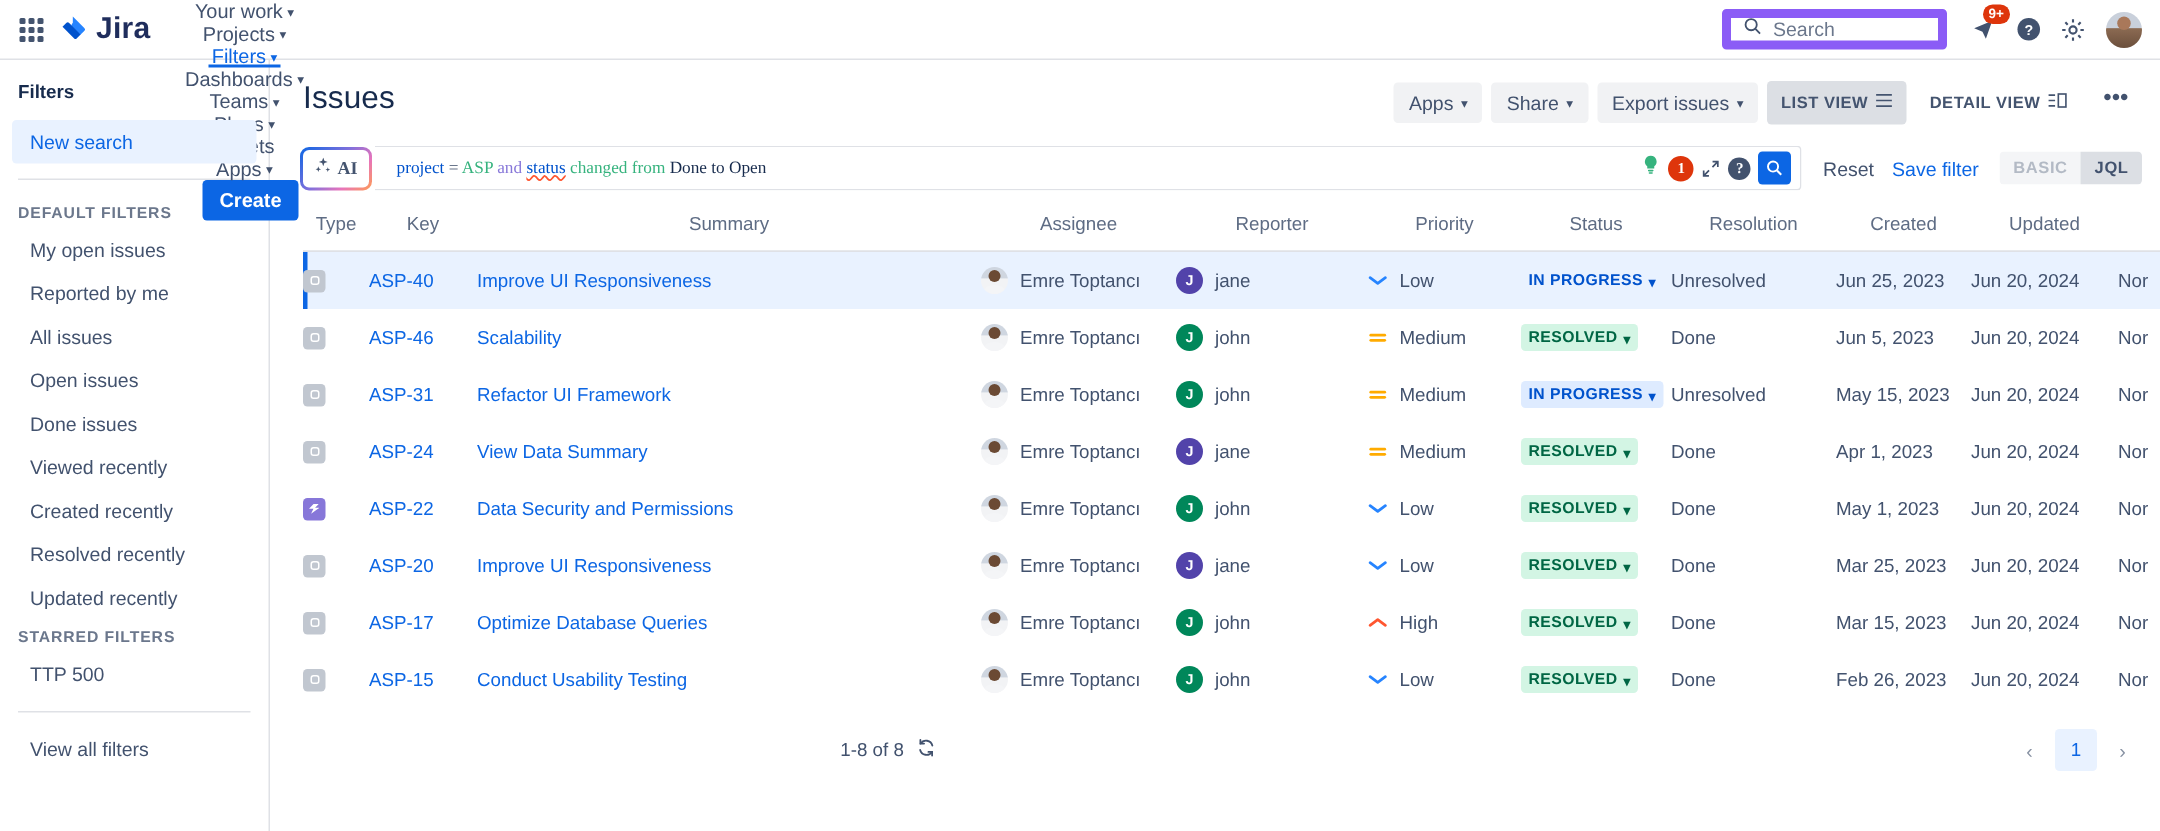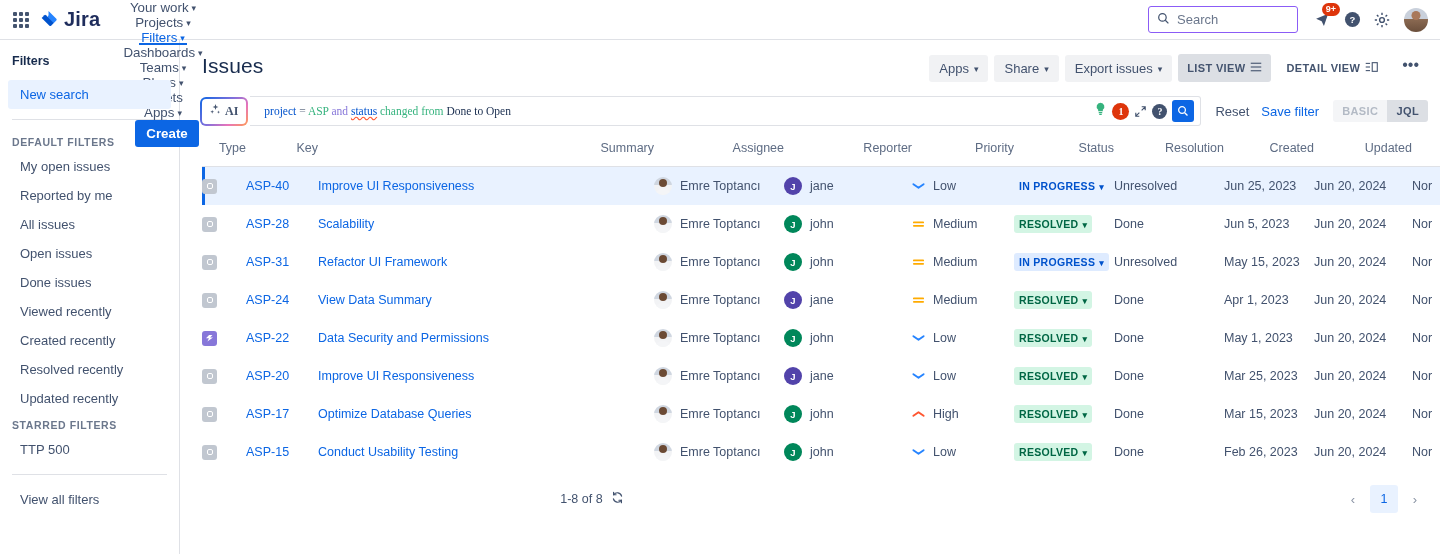--- a/index.html
+++ b/index.html
@@ -45,21 +45,21 @@
   .caret { font-size: 9px; line-height: 1; position: relative; top: 1px; }
   .create-btn {
     background: #0c66e4; color: #fff; font-size: 13.3px; font-weight: 600;
     border: none; border-radius: 3px; padding: 6px 11px; cursor: pointer;
     margin-left: 8px;
   }
 
   .nav-right { margin-left: auto; display: flex; align-items: center; gap: 2px; }
   .searchbox {
     display: flex; align-items: center; gap: 7px;
-    width: 150px; height: 27px; border: 1px solid #8b5cf6; border-radius: 3px;
+    width: 150px; height: 27px; border: 6px solid #8b5cf6; border-radius: 3px;
     padding: 0 8px; background: #fff; cursor: text; margin-right: 8px;
   }
   .searchbox .ph { font-size: 13px; color: #6b778c; }
   .icon-btn {
     width: 28px; height: 28px; border-radius: 50%;
     display: flex; align-items: center; justify-content: center;
     cursor: pointer; position: relative; color: #42526e;
   }
   .badge {
     position: absolute; top: -3px; right: -4px;
@@ -178,21 +178,21 @@
   .mode-seg span {
     font-size: 11px; font-weight: 700; letter-spacing: .4px; padding: 5px 9px; cursor: pointer;
     color: #b3bac5; background: #f4f5f7;
   }
   .mode-seg span.on { color: #42526e; background: #dcdfe4; }
 
   
   .table-scroll { margin-top: 14px; overflow: hidden; position: relative; }
   table.issues { border-collapse: collapse; width: 1310px; table-layout: fixed; }
   table.issues th {
-    text-align: right; font-size: 12.5px; font-weight: 500; color: #5e6c84;
+    text-align: center; font-size: 12.5px; font-weight: 500; color: #5e6c84;
     padding: 0 0 10px 0; white-space: nowrap;
   }
   table.issues thead tr { border-bottom: 1px solid #dfe1e6; }
   table.issues td {
     font-size: 12.5px; color: #42526e; padding: 10px 0; white-space: nowrap;
     overflow: hidden; vertical-align: middle;
   }
   tr.issue-row { cursor: pointer; }
   tr.issue-row.sel td { background: #e9f2ff; }
   tr.issue-row.sel td:first-child { box-shadow: inset 3px 0 0 #0c66e4; }
@@ -551,21 +551,21 @@
             <td>Jun 20, 2024</td>
             <td>Nor</td>
           </tr>
 
           <tr class="issue-row">
             <td>
                 <span class="type-ic">
                   <span class="dot"></span>
                 </span>
               </td>
-            <td><a class="key-link" href="#">ASP-28</a></td>
+            <td><a class="key-link" href="#">ASP-46</a></td>
             <td><a class="sum-link" href="#">Scalability</a></td>
             <td>
                 <span class="user-cell">
                   <span class="photo-av"></span>
                   <span>Emre Toptancı</span>
                 </span>
               </td>
             <td>
                 <span class="user-cell">
                   <span class="ltr-av" style="background:#00875a">J</span>

